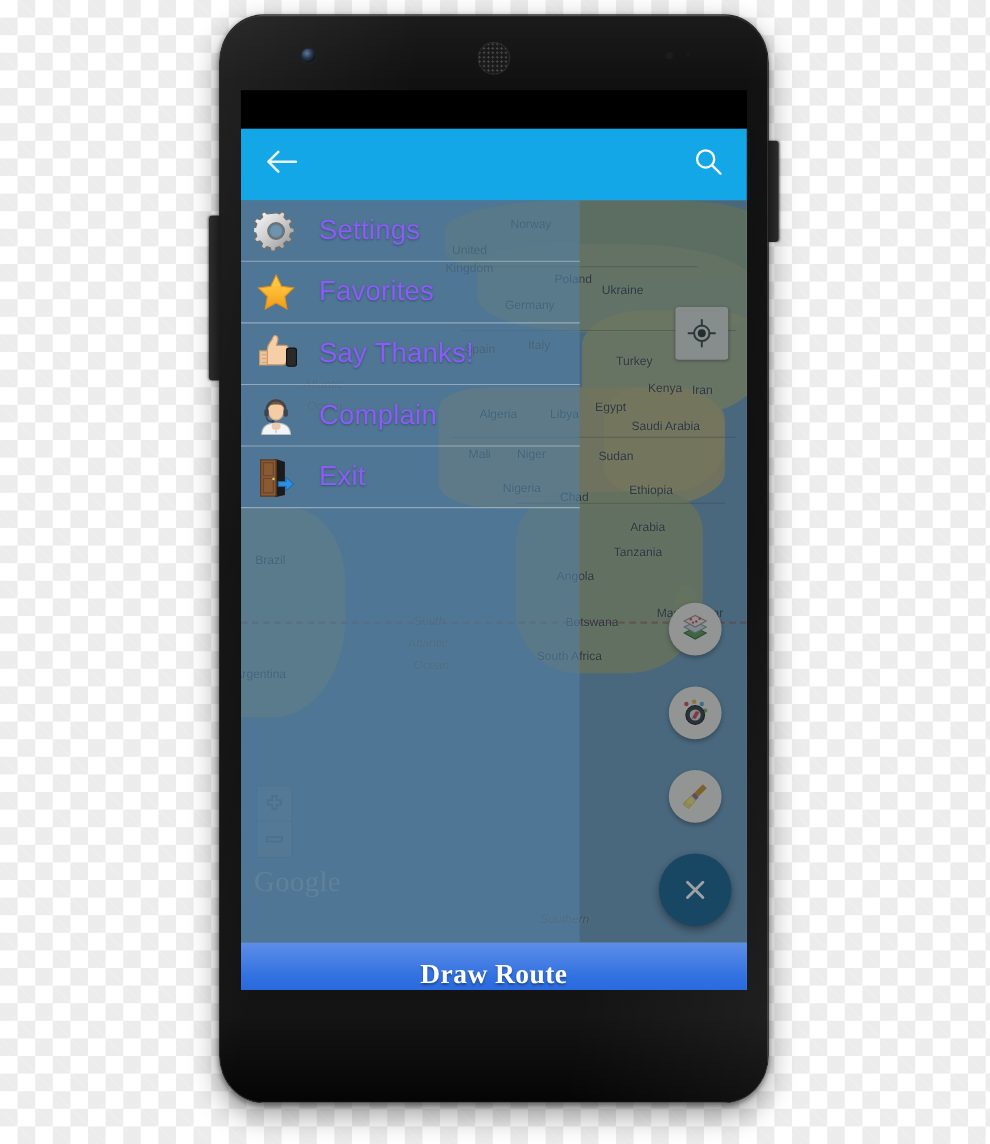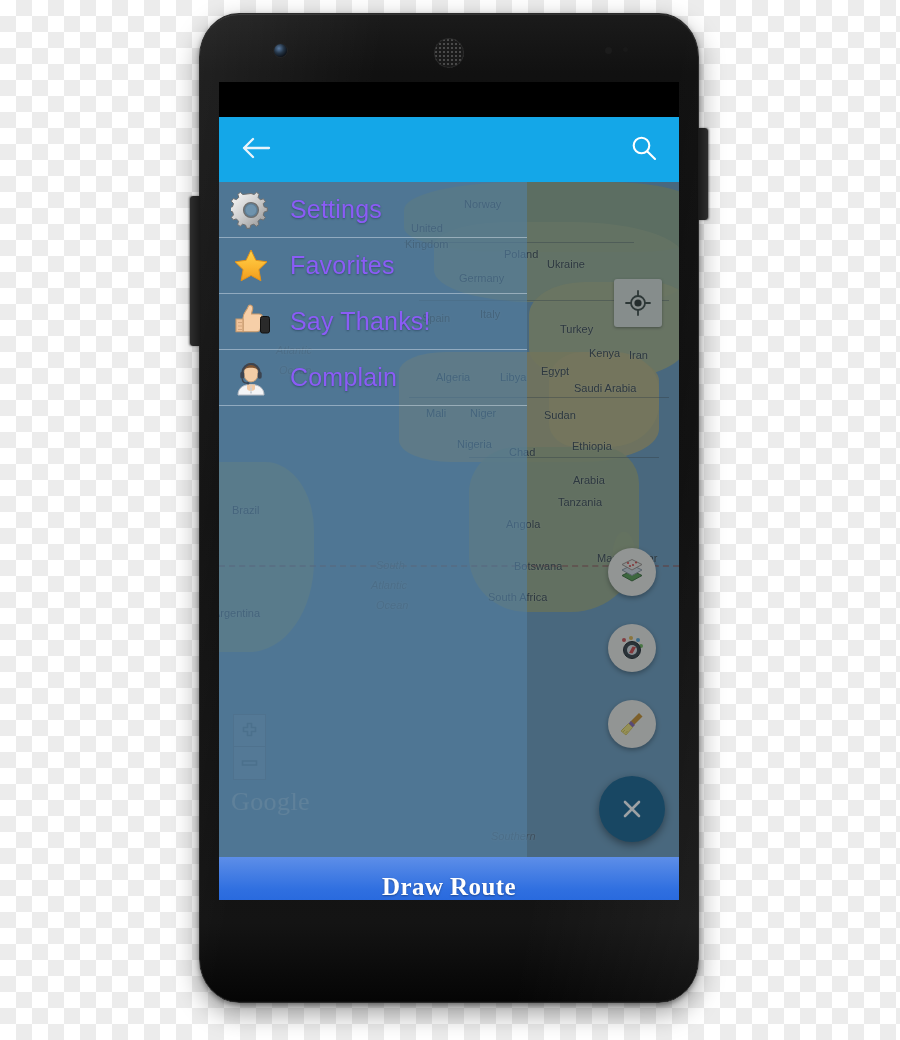--- a/index.html
+++ b/index.html
@@ -348,20 +348,32 @@
           <path d="M11.3 20.8c0 3 2.4 4.3 5 4.3" fill="none" stroke="#3c4450" stroke-width="1.4"></path>
           <circle cx="17" cy="25.2" r="1.3" fill="#3c4450"></circle>
           <path d="M20 27.5v8" stroke="#cfd3d9" stroke-width="1"></path>
           <circle cx="20" cy="31" r="1" fill="#c9ced5"></circle>
             <circle cx="20" cy="34.5" r="1" fill="#c9ced5"></circle>
         </svg>
       </span>
       <span class="d-label">Complain</span>
     </div>
 
+    <div class="drawer-item">
+      <span class="d-icon">
+        <svg width="40" height="40" viewBox="0 0 40 40">
+          <path d="M19 3l9 3v30l-9 2z" fill="#1b1b1b"></path>
+          <path d="M6 4h14v33H6z" fill="#8a5a33" stroke="#5e3b1f" stroke-width="1.2"></path>
+          <path d="M8.5 6.5h9v12h-9zM8.5 21h9v13h-9z" fill="none" stroke="#6b452a" stroke-width="1.1"></path>
+          <circle cx="17.6" cy="21.5" r="1.1" fill="#e8c56a"></circle>
+          <path d="M22 24h7v-4l7 6-7 6v-4h-7z" fill="#2f8fe0" stroke="#1d6fb5" stroke-width="1"></path>
+        </svg>
+      </span>
+      <span class="d-label">Exit</span>
+    </div>
   </div>
 
 
   <div id="app-bar">
     <span>
       <svg width="30" height="24" viewBox="0 0 30 24">
         <path d="M28 12H3M12 3L3 12l9 9" fill="none" stroke="#e9f4fb" stroke-width="2.3" stroke-linecap="round" stroke-linejoin="round"></path>
       </svg>
     </span>
     <span>

